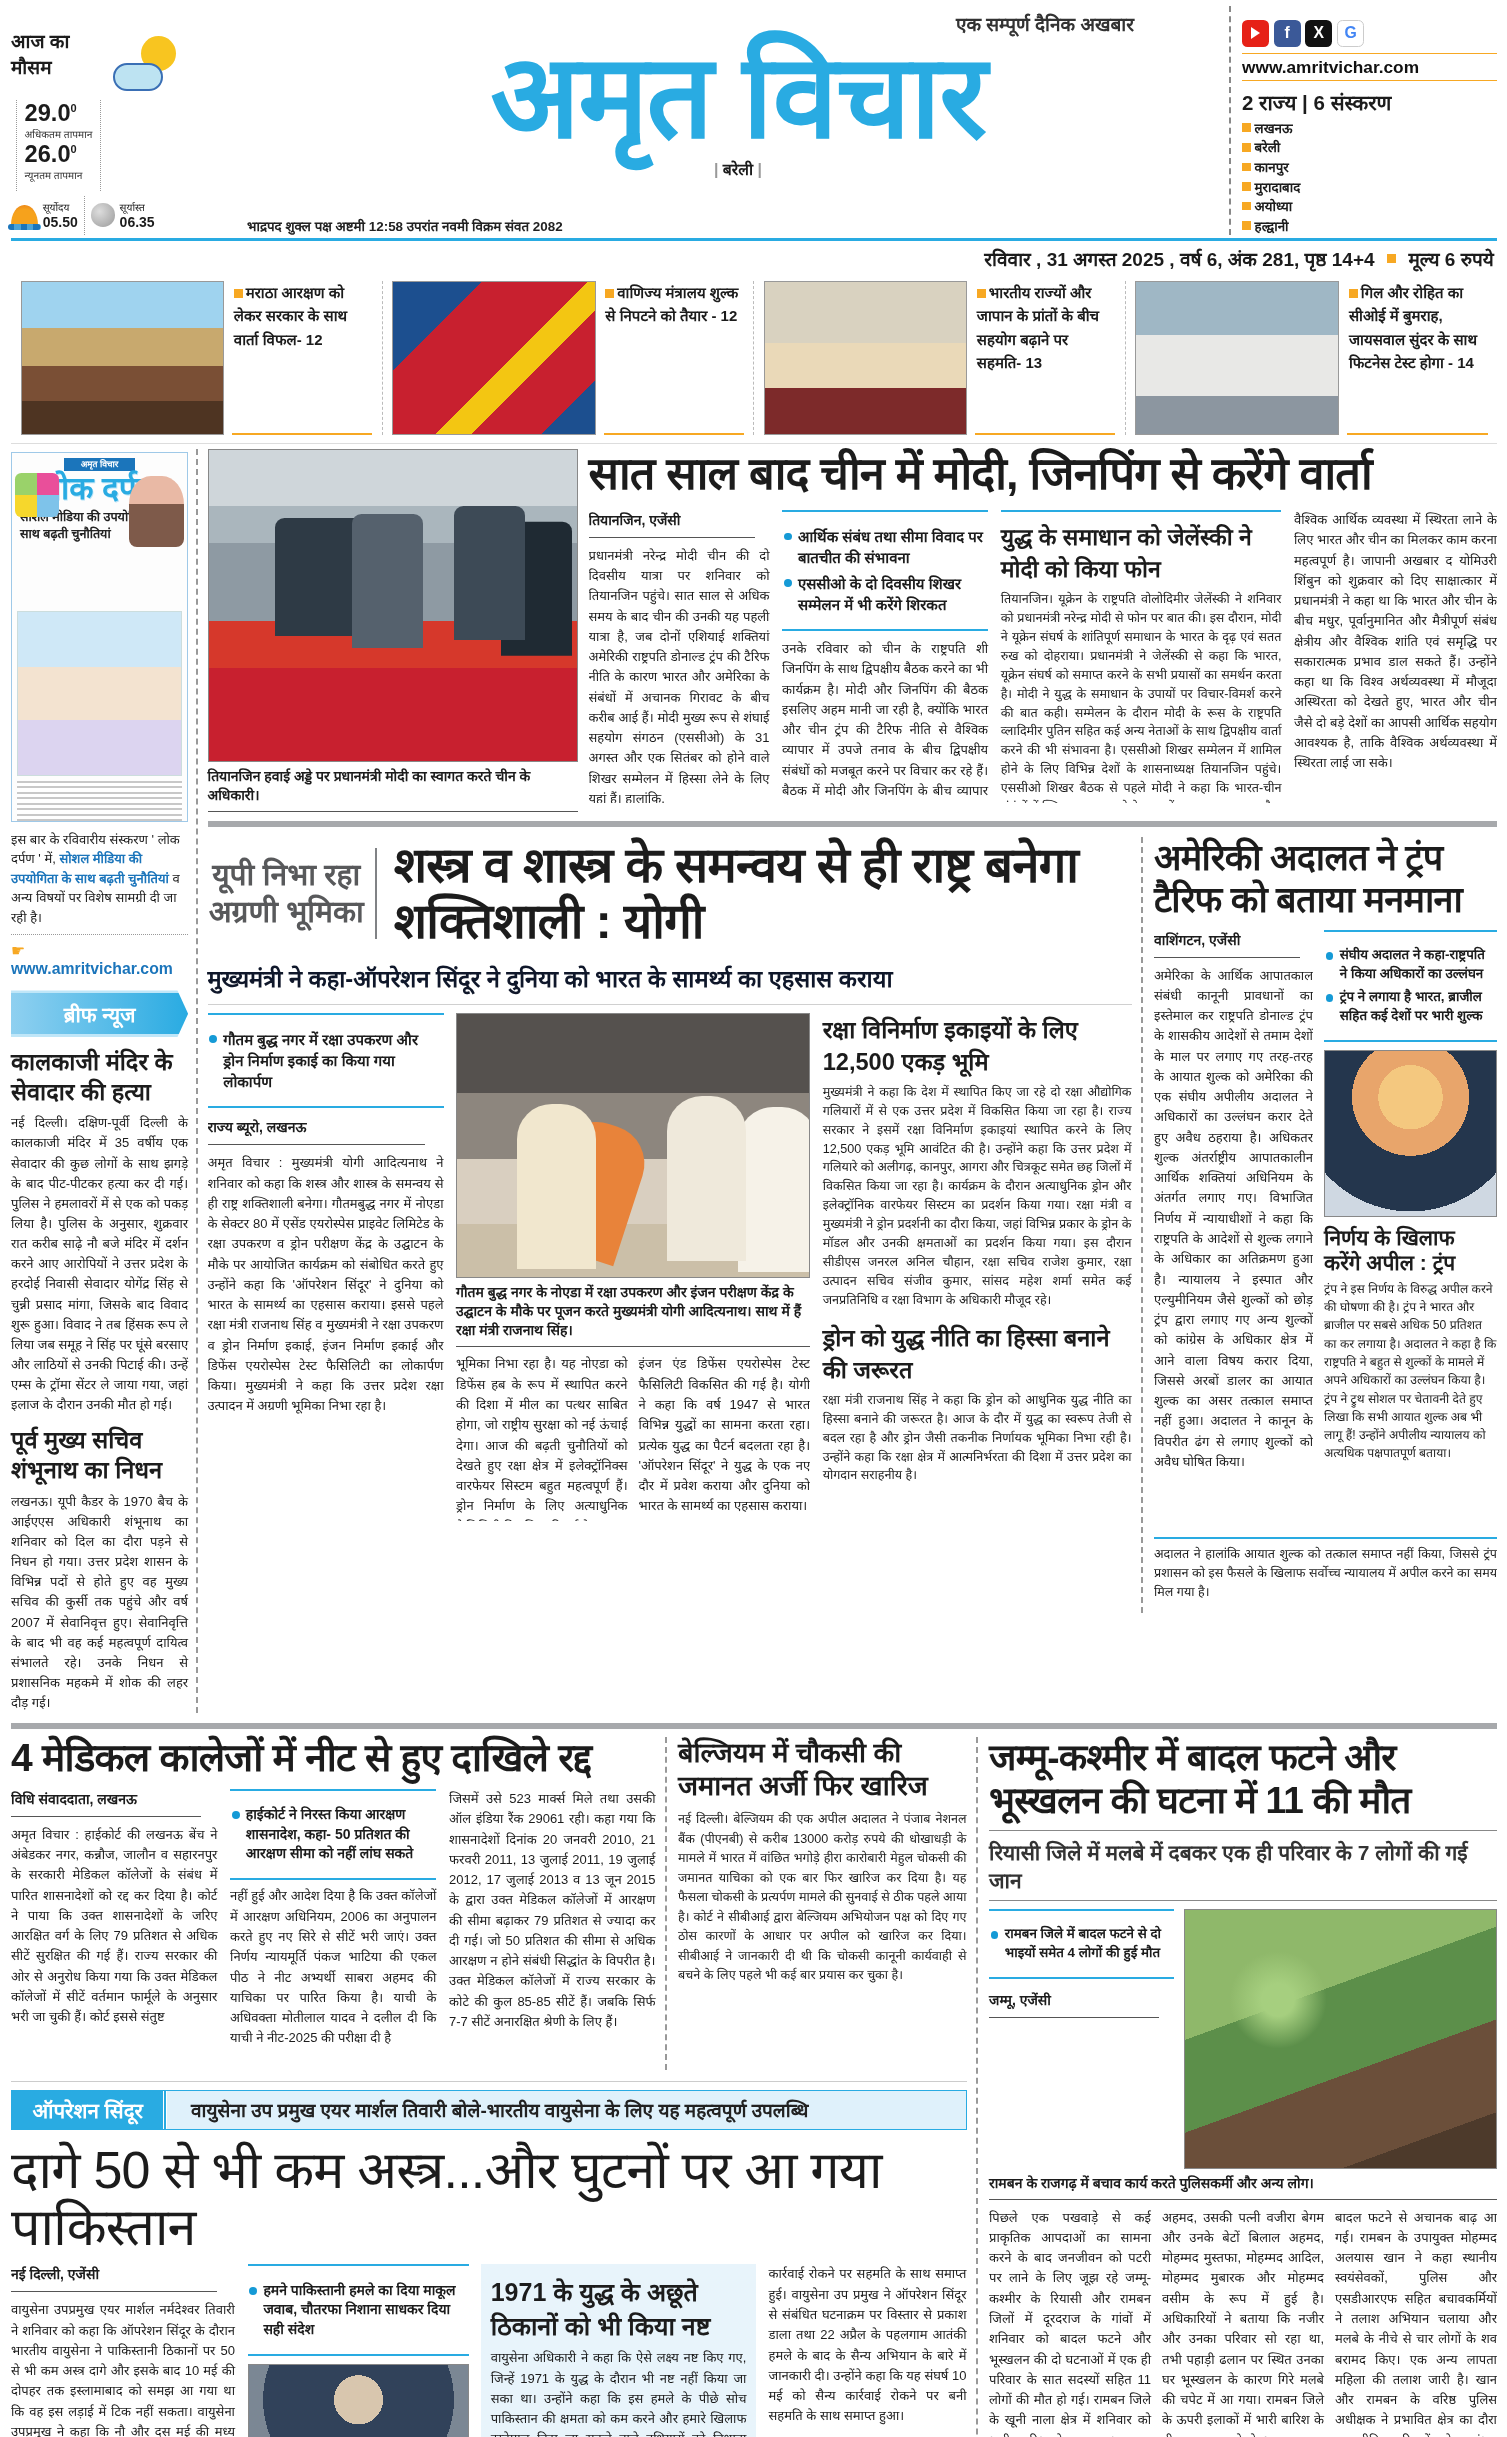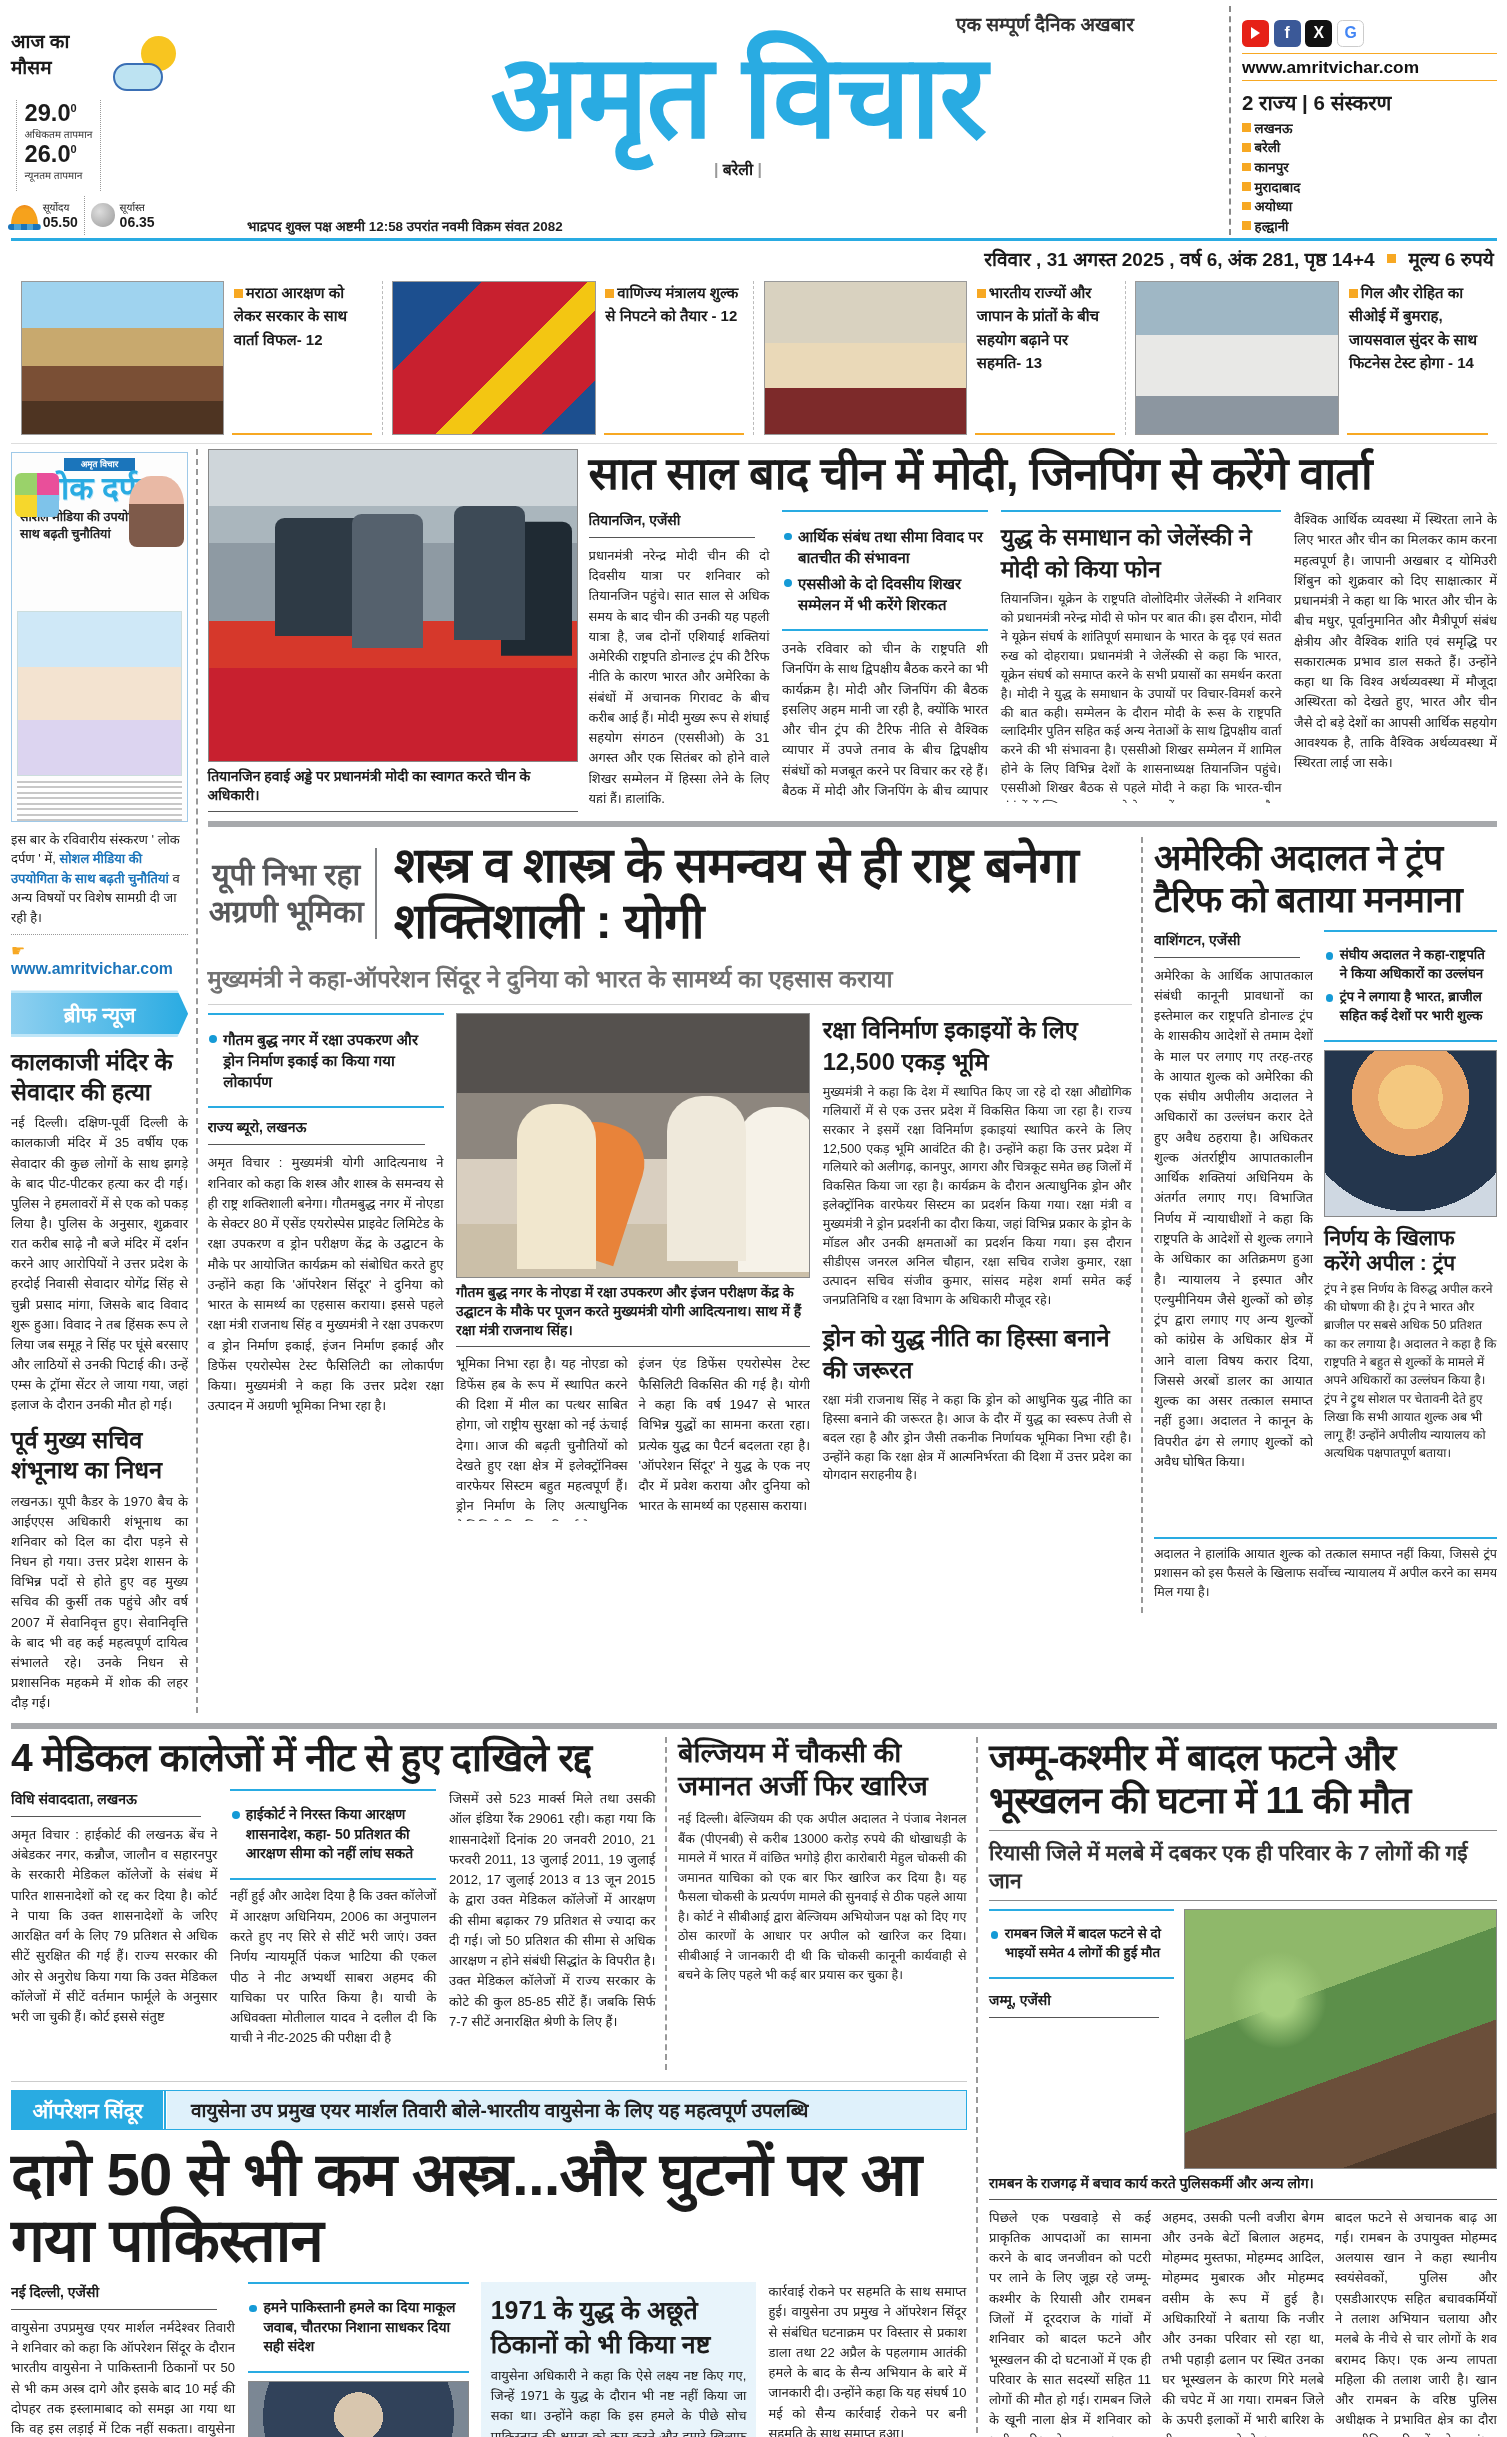--- a/index.html
+++ b/index.html
@@ -99,21 +99,21 @@
   .dot{width:7.9px;height:7.9px;border-radius:50%;background:#159ad6;flex:none;margin-top:6.3px;}
   .subbox-title{font-size:23px;font-weight:bold;border-top:2.4px solid var(--cyan);padding-top:7.9px;margin-bottom:6.3px;}
   .subbox-body{font-size:12.6px;line-height:1.5;text-align:justify;}
   .grey-divider{height:6.3px;background:#a7a9ac;margin:9.5px 0;}
   
   .middle{display:flex;}
   .yogi{flex:1;min-width:0;padding-right:9.5px;}
   .yogi-head{display:flex;align-items:center;}
   .kicker{width:169px;flex:none;font-size:30px;line-height:1.25;font-weight:bold;color:#58595b;text-align:center;border-right:2.4px solid #808285;padding:7.9px 9.5px 7.9px 0;}
   .hl-2{font-size:49px;font-weight:bold;line-height:1.15;padding-left:17.3px;letter-spacing:-0.8px;}
-  .yogi-sub{font-size:23.6px;font-weight:bold;color:#737373;margin:12.6px 0 7.9px;border-bottom:1.6px solid #d0d0d0;padding-bottom:9.5px;}
+  .yogi-sub{font-size:23.6px;font-weight:bold;color:#0f172a;margin:12.6px 0 7.9px;border-bottom:1.6px solid #d0d0d0;padding-bottom:9.5px;}
   .yogi-cols{display:grid;grid-template-columns:236px 354px 1fr;gap:12.6px;height:526px;overflow:hidden;}
   .yogi-photo{height:265px;border:0.8px solid #888;background:
      linear-gradient(180deg,#55514e 0 30%,#8d867e 30% 55%,#d9cfc0 55% 80%,#cbbfa8 80%);position:relative;overflow:hidden;}
   .yogi-photo:before{content:"";position:absolute;left:26%;bottom:8%;width:87px;height:134px;background:#e8833a;border-radius:39px 39px 0 0;transform:rotate(18deg);}
   .yogi-photo:after{content:"";position:absolute;right:18%;bottom:6%;width:79px;height:165px;background:#efe9db;border-radius:35px 35px 0 0;box-shadow:-150px 7.9px 0 #f1e7ce,71px 11px 0 #f6f2e8;}
   .mini-cols{display:flex;gap:11px;margin-top:7.9px;height:167px;overflow:hidden;}
   .mini-cols .body-text{flex:1;}
   .sub-story .subbox-title{border-top:none;font-size:23.6px;padding-top:0;}
   .sub-story + .sub-story{margin-top:11px;}
   .trump{width:356px;flex:none;border-left:2.4px dashed #999;padding-left:11px;}
@@ -134,21 +134,21 @@
   .hl-4{font-size:39px;font-weight:bold;letter-spacing:-0.8px;line-height:1.1;}
   .neet-cols{display:grid;grid-template-columns:1fr 1fr 1fr;gap:12.6px;margin-top:9.5px;height:260px;overflow:hidden;}
   .choksi{flex:1;border-left:2.4px dashed #999;padding-left:11px;min-width:0;}
   .hl-5{font-size:27px;font-weight:bold;line-height:1.22;}
   .choksi-body{font-size:12.6px;line-height:1.55;margin-top:7.9px;height:260px;overflow:hidden;text-align:justify;}
   
   .sindoor{margin-top:11px;border-top:1.6px solid #ccc;padding-top:7.9px;}
   .sind-banner{display:flex;align-items:stretch;border:1.6px solid var(--cyan);}
   .sind-tag{background:var(--cyan);color:#fff;font-size:20.5px;font-weight:bold;padding:4.7px 20.5px;border-right:4.7px double #fff;}
   .sind-strip{flex:1;background:#dff1fb;display:flex;align-items:center;padding-left:23.6px;font-size:19px;font-weight:bold;color:#222;}
-  .hl-6{font-size:60px;font-weight:bold;letter-spacing:-0.8px;margin:12.6px 0 7.9px;line-height:1.1;}
+  .hl-6{font-size:52px;font-weight:normal;letter-spacing:-0.8px;margin:12.6px 0 7.9px;line-height:1.1;}
   .sind-cols{display:grid;grid-template-columns:224px 221px 1fr 198px;gap:12.6px;height:441px;overflow:hidden;}
   .sind-portrait{height:118px;border:0.8px solid #888;background:radial-gradient(circle at 50% 30%,#d8c6ae 0 18%,#31425a 18% 70%,#7b8794 70%);margin:7.9px 0 6.3px;}
   .sind-box{background:#e8f4fb;padding:9.5px;}
   .sind-box-title{font-size:25px;font-weight:bold;margin-bottom:6.3px;}
   
   .hl-7{font-size:37px;font-weight:bold;line-height:1.16;letter-spacing:-0.8px;}
   .jk-sub{font-size:21px;font-weight:bold;color:#333;border-bottom:1.6px solid #888;border-top:1.6px solid #888;padding:6.3px 0;margin:7.9px 0;}
   .jk-mid{display:flex;gap:9.5px;}
   .jk-left{width:185px;flex:none;}
   .jk-photo{flex:1;height:260px;border:0.8px solid #888;background:

